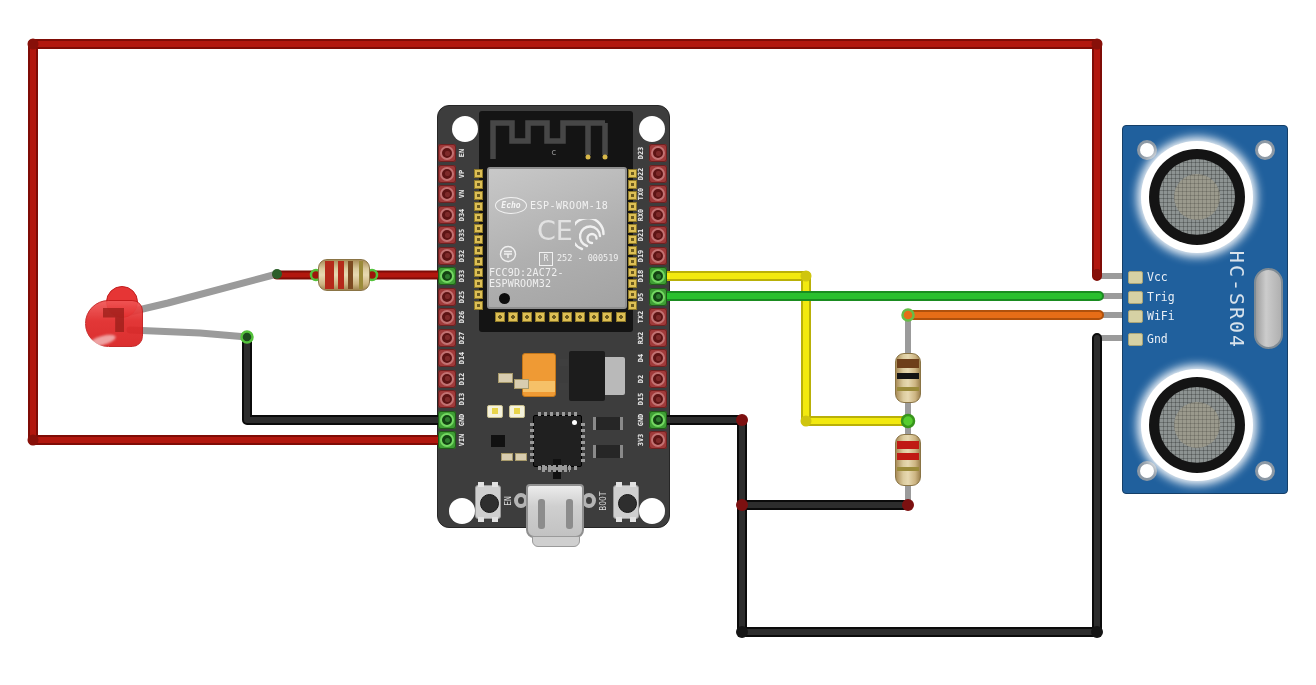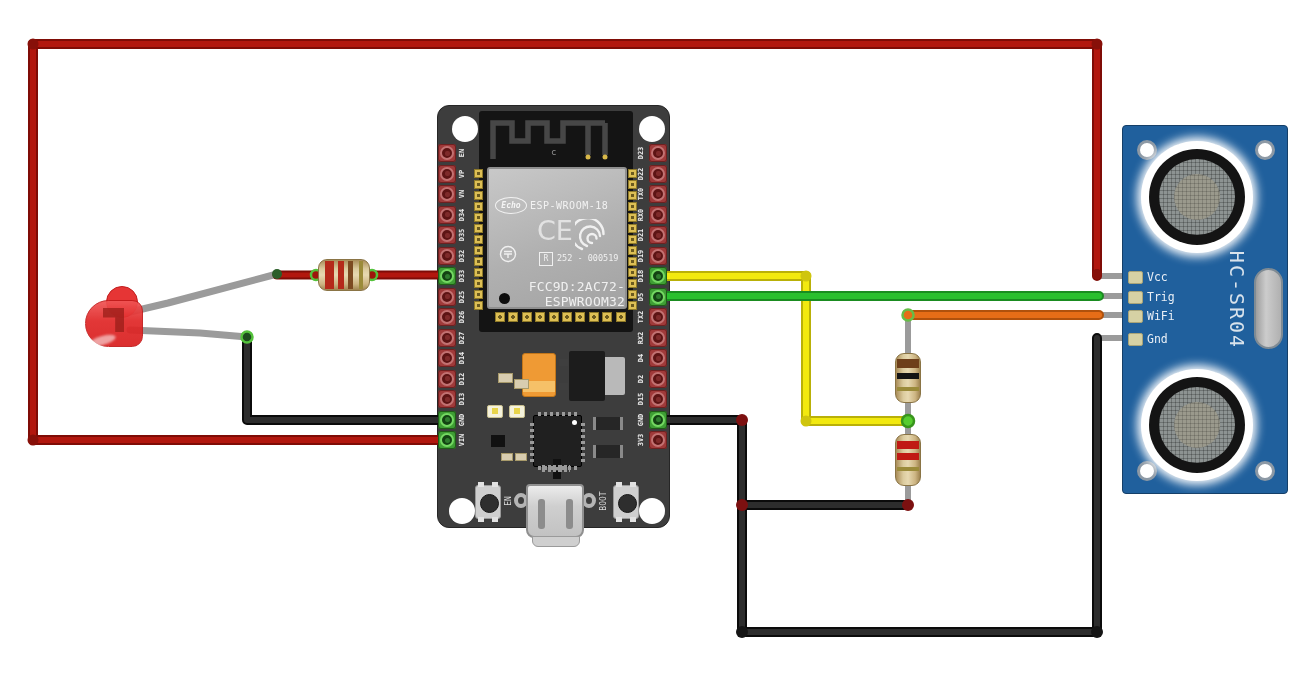--- a/index.html
+++ b/index.html
@@ -22,21 +22,21 @@
              border-radius:50%;font-size:8px;font-style:italic;font-weight:bold;text-align:center;
              line-height:15px;color:#f5f5f5;}
   .model{position:absolute;left:41px;top:31px;font-size:10px;letter-spacing:.5px;color:#f2f2f2;}
   .ce{position:absolute;left:32px;top:46px;font-size:27px;font-weight:400;color:#e2e2e2;
       font-family:"DejaVu Sans",sans-serif;margin-left:16px;}
   .swirl{position:absolute;left:86px;top:50px;}
   .jp{position:absolute;left:10px;top:76px;}
   .rbox{position:absolute;left:50px;top:83px;width:12px;height:12px;border:1px solid #f0f0f0;
         font-size:8px;text-align:center;line-height:12px;}
   .certnum{position:absolute;left:68px;top:84px;font-size:8.5px;}
-  .fcc{position:absolute;left:0;top:110px;width:100%;text-align:right;font-size:13px;letter-spacing:.2px;}
+  .fcc{position:absolute;left:0;top:98px;width:100%;text-align:left;font-size:10px;letter-spacing:.2px;}
   .pin1dot{position:absolute;left:10px;top:124px;width:11px;height:11px;border-radius:50%;background:#0d0d0d;}
   .cpad{position:absolute;width:9px;height:9px;background:radial-gradient(circle,#6b5a1f 0 1.6px,#ddbf55 1.7px);
         border:1px solid #8f7a28;box-sizing:border-box;}
 
   
   .cap-orange{position:absolute;left:84px;top:247px;width:32px;height:42px;background:#ef9a34;
               border:1px solid #c2761a;border-radius:3px;}
   .cap-orange::after{content:"";position:absolute;left:0;right:0;bottom:4px;height:11px;background:#f6c168;}
   .beige{position:absolute;background:#d8cdb0;border:1px solid #a89a6a;}
   .regulator{position:absolute;left:131px;top:245px;width:36px;height:50px;background:#1c1c1c;border-radius:2px;z-index:2;}

